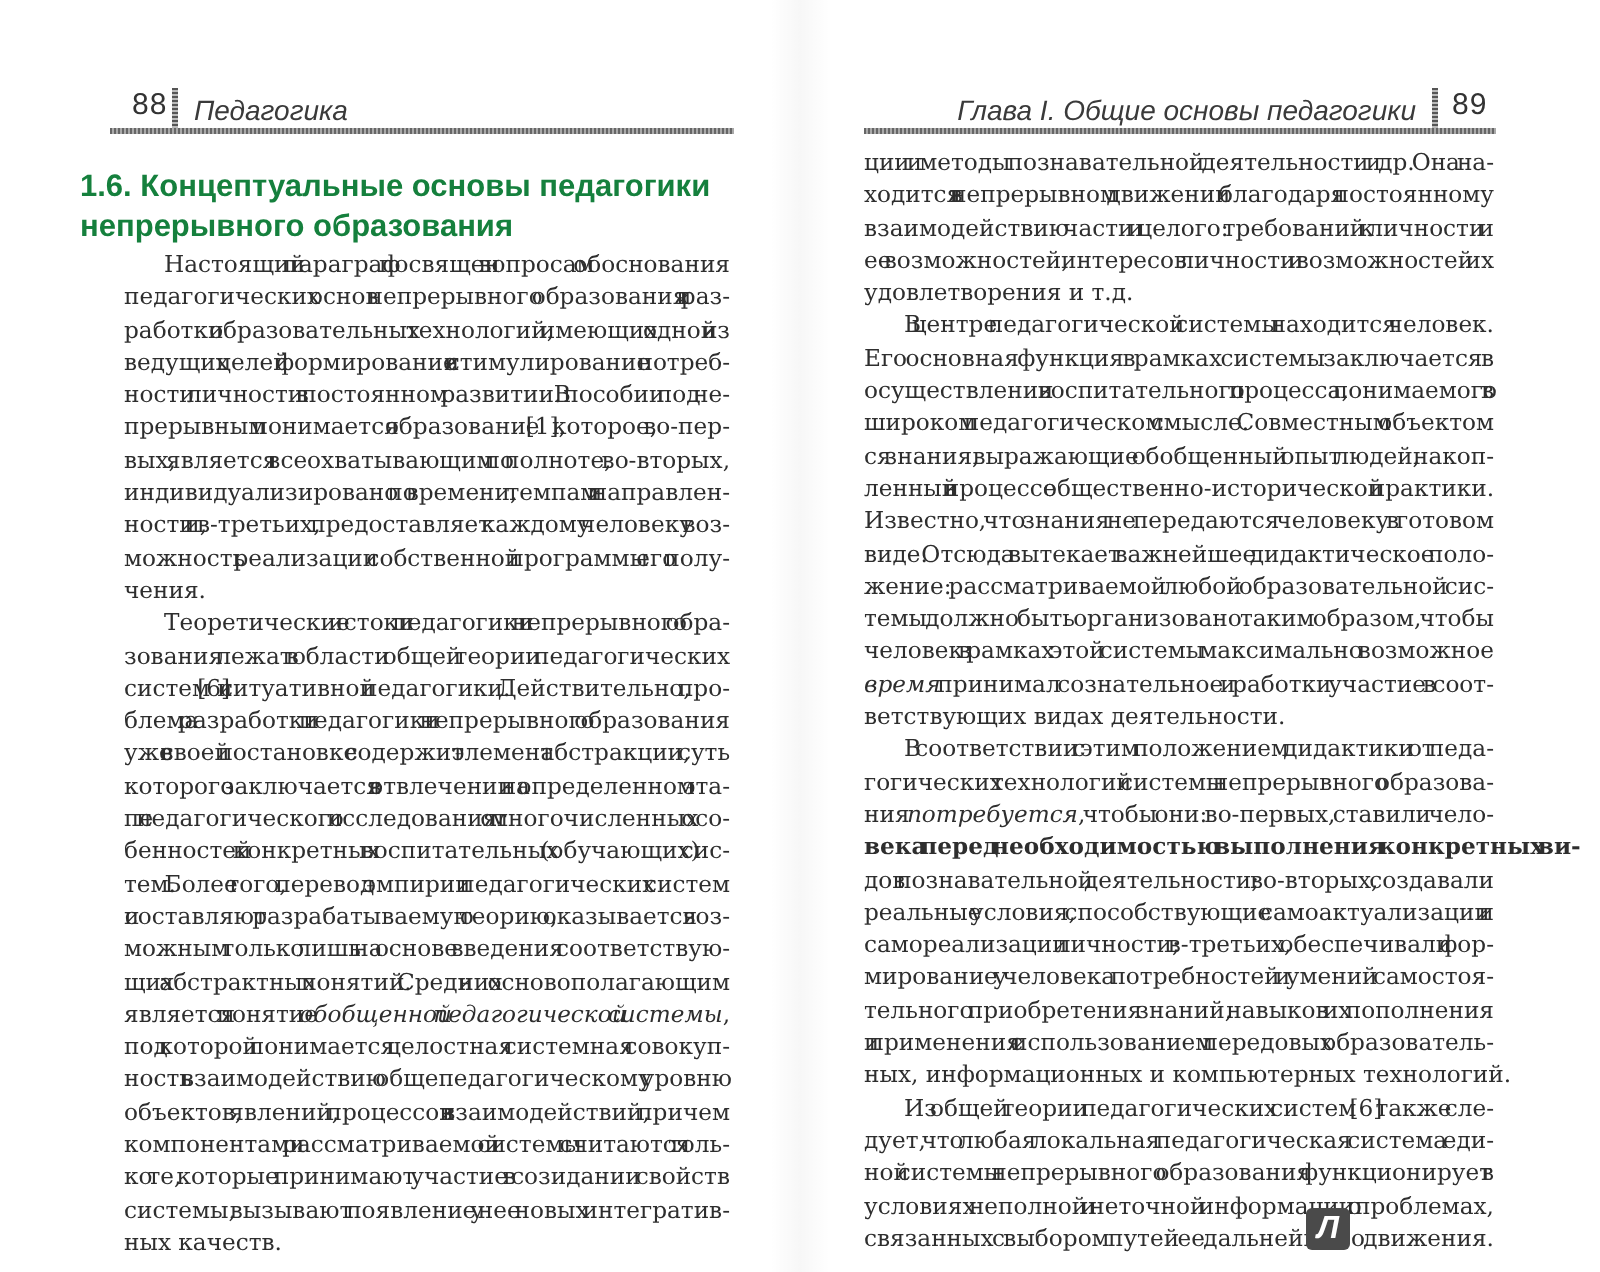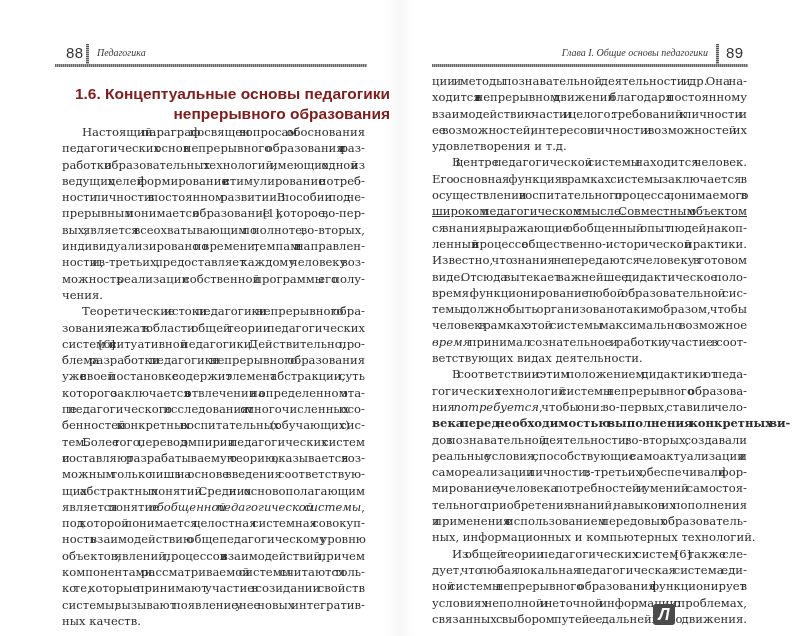--- a/index.html
+++ b/index.html
@@ -15,36 +15,36 @@
     position: absolute; left: 385px; top: 0; width: 30px; height: 636px;
     background: linear-gradient(to right, rgba(0,0,0,0) 0%, rgba(0,0,0,0.03) 50%, rgba(0,0,0,0) 100%);
   }
 
   .running-head { position: absolute; top: 44px; height: 20px; }
   .page-number {
     position: absolute; top: 0; font-family: "Liberation Sans", "DejaVu Sans", sans-serif;
     font-size: 15px; color: #333; letter-spacing: 0.5px;
   }
   .head-title {
-    position: absolute; top: 3px; font-family: Liberation Serif, serif;
-    font-style: italic; font-size: 10px; color: #3a3a3a;
+    position: absolute; top: 3px; font-family: Liberation Sans, sans-serif;
+    font-style: italic; font-size: 14px; color: #3a3a3a;
   }
   .head-tick {
     position: absolute; top: 0; width: 3px; height: 22px;
     background: repeating-linear-gradient(to bottom, #555 0 1px, #bbb 1px 2px);
   }
   .head-rule {
     position: absolute; top: 64px; height: 3px;
     background: repeating-linear-gradient(to right, #666 0 1px, #aaa 1px 2px);
   }
 
   .section-title {
-    position: absolute; left: 40px; width: 350px; top: 84px; text-align: right;
+    position: absolute; left: 40px; width: 350px; top: 84px; text-align: left;
     font-family: "Liberation Sans", "DejaVu Sans", sans-serif; font-weight: bold;
-    font-size: 15.5px; line-height: 20px; color: #7f1d1d;
+    font-size: 15.5px; line-height: 20px; color: #15803d;
   }
 
   .text-block {
     position: absolute; font-size: 11.6px; line-height: 16.3px; color: #2e2e2e;
     text-align: justify; text-align-last: justify;
   }
   .text-block .line { display: block; white-space: nowrap; height: 16.3px; overflow: visible; }
   .text-block .line.last { text-align-last: left; }
   .text-block .line.indent { padding-left: 20px; }
   .text-block .line span.j { display: inline-block; width: 100%; }
@@ -128,26 +128,26 @@
 
   <div class="text-block" id="right-text">
       <div class="line"><span class="j" style="width: auto; display: inline; word-spacing: -5.19px;">ции и методы познавательной деятельности и др. Она на-</span></div>
       <div class="line"><span class="j" style="width: auto; display: inline; word-spacing: -9.49px;">ходится в непрерывном движении благодаря постоянному</span></div>
       <div class="line"><span class="j" style="width: auto; display: inline; word-spacing: -6.6px;">взаимодействию части и целого: требований к личности и</span></div>
       <div class="line"><span class="j" style="width: auto; display: inline; word-spacing: -7.51px;">ее возможностей, интересов личности и возможностей их</span></div>
       <div class="line last"><span class="j" style="width: auto;">удовлетворения и т.д.</span></div>
       <div class="line indent"><span class="j" style="width: auto; display: inline; word-spacing: -8.37px;">В центре педагогической системы находится человек.</span></div>
       <div class="line"><span class="j" style="width: auto; display: inline; word-spacing: -4.47px;">Его основная функция в рамках системы заключается в</span></div>
       <div class="line"><span class="j" style="width: auto; display: inline; word-spacing: -11.64px;">осуществлении воспитательного процесса, понимаемого в</span></div>
-      <div class="line"><span class="j" style="width: auto; display: inline; word-spacing: -9.95px; text-decoration: underline;">широком педагогическом смысле. Совместным объектом</span></div>
+      <div class="line"><span class="j" style="width: auto; display: inline; word-spacing: -9.95px;">широком педагогическом смысле. Совместным объектом</span></div>
       <div class="line"><span class="j" style="width: auto; display: inline; word-spacing: -7.2px;">ся знания, выражающие обобщенный опыт людей, накоп-</span></div>
       <div class="line"><span class="j" style="width: auto; display: inline; word-spacing: -10.32px;">ленный в процессе общественно-исторической практики.</span></div>
       <div class="line"><span class="j" style="width: auto; display: inline; word-spacing: -5.2px;">Известно, что знания не передаются человеку в готовом</span></div>
       <div class="line"><span class="j" style="width: auto; display: inline; word-spacing: -6.94px;">виде. Отсюда вытекает важнейшее дидактическое поло-</span></div>
-      <div class="line"><span class="j" style="width: auto; display: inline; word-spacing: -7.59px;">время: функционирование любой образовательной сис-</span></div>
+      <div class="line"><span class="j" style="width: auto; display: inline; word-spacing: -7.59px;">жение: рассматриваемой любой образовательной сис-</span></div>
       <div class="line"><span class="j" style="width: auto; display: inline; word-spacing: -4.6px;">темы должно быть организовано таким образом, чтобы</span></div>
       <div class="line"><span class="j" style="width: auto; display: inline; word-spacing: -6.14px;">человек в рамках этой системы максимально возможное</span></div>
       <div class="line"><span class="j" style="width: auto; display: inline; word-spacing: -6.29px;"><span class="it">время</span><span> принимал сознательное и работки участие в соот-</span></span></div>
       <div class="line last"><span class="j" style="width: auto;">ветствующих видах деятельности.</span></div>
       <div class="line indent"><span class="j" style="width: auto; display: inline; word-spacing: -6.6px;">В соответствии с этим положением дидактики от педа-</span></div>
       <div class="line"><span class="j" style="width: auto; display: inline; word-spacing: -9.56px;">гогических технологий системы непрерывного образова-</span></div>
       <div class="line"><span class="j" style="width: auto; display: inline; word-spacing: -5.02px;"><span>ния </span><span class="it">потребуется</span><span>, чтобы они: во-первых, ставили чело-</span></span></div>
       <div class="line"><span class="j" style="width: auto; display: inline; word-spacing: -7.2px; font-weight: bold;">века перед необходимостью выполнения конкретных ви-</span></div>
       <div class="line"><span class="j" style="width: auto; display: inline; word-spacing: -8.25px;">дов познавательной деятельности; во-вторых, создавали</span></div>
       <div class="line"><span class="j" style="width: auto; display: inline; word-spacing: -9.35px;">реальные условия, способствующие самоактуализации и</span></div>

